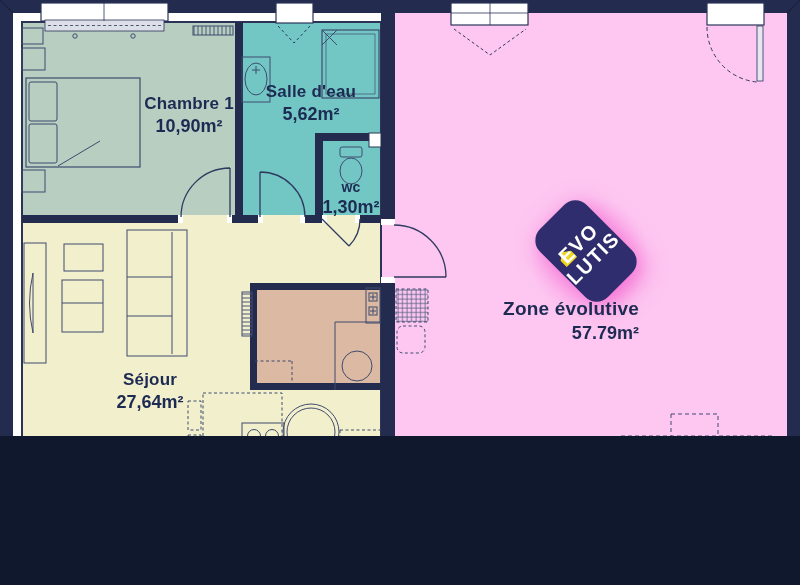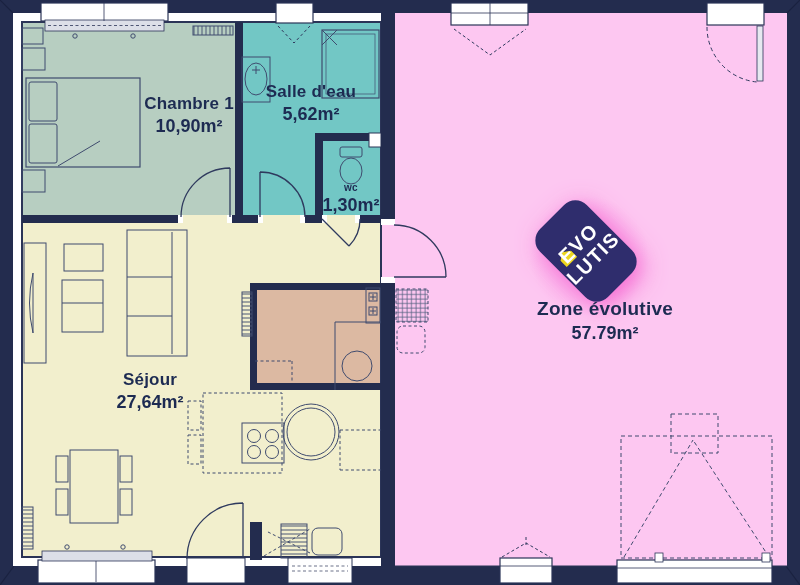--- a/index.html
+++ b/index.html
@@ -1,23 +1,23 @@
 <!DOCTYPE html>
 <html><head>
 <meta charset="utf-8">
 <style>
   html,body{margin:0;padding:0;background:#10182e;}
-  .stage{position:relative;width:800px;height:585px;overflow:hidden;
+  .stage{position:relative;width:800px;height:436px;overflow:hidden;
          font-family:"Liberation Sans",sans-serif;background:#232c4e;}
   .stage svg{position:absolute;left:0;top:0;}
   .room-label{position:absolute;transform:translate(-50%,-50%);text-align:center;
               color:#1d2b52;line-height:1.3;white-space:nowrap;z-index:5;}
   .rname{font-weight:bold;font-size:17px;letter-spacing:.2px;}
   .rarea{font-weight:bold;font-size:18px;}
-  .room-label.small .rname{font-size:10px;}
+  .room-label.small .rname{font-size:14px;}
   .room-label.big .rname{font-size:19px;}
   .logo-glow{position:absolute;left:525px;top:192px;width:128px;height:128px;z-index:3;
              background:radial-gradient(circle,rgba(247,106,216,.55) 0%,rgba(247,106,216,0) 66%);}
   .logo-wrap{position:absolute;left:540px;top:196px;width:92px;height:110px;z-index:4;
              display:flex;align-items:center;justify-content:center;transform:rotate(-45deg);}
   .logo-card{width:66px;height:96px;background:#2f2d6d;border-radius:16px;
              display:flex;flex-direction:column;align-items:center;justify-content:center;
              box-shadow:0 8px 24px rgba(243,93,205,.85);}
   .logo-line{position:relative;color:#ffffff;font-weight:bold;font-size:20px;
              letter-spacing:1.5px;line-height:1.05;}
@@ -250,21 +250,21 @@
   <div class="rarea">5,62m²</div>
 </div>
 <div class="room-label small" style="left:351px;top:199px;">
   <div class="rname">wc</div>
   <div class="rarea">1,30m²</div>
 </div>
 <div class="room-label" style="left:150px;top:392px;">
   <div class="rname">Séjour</div>
   <div class="rarea">27,64m²</div>
 </div>
-<div class="room-label big" style="left:605px;top:321px;">
+<div class="room-label big" style="left:571px;top:321px;text-align:right;">
   <div class="rname">Zone évolutive</div>
   <div class="rarea">57.79m²</div>
 </div>
 
 <div class="logo-glow"></div>
 <div class="logo-wrap">
   <div class="logo-card">
     <div class="logo-line">
       <i class="house"></i>
       <span>EVO</span>

